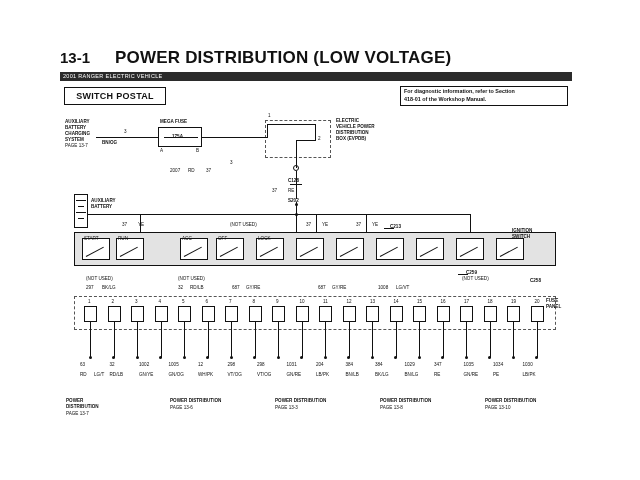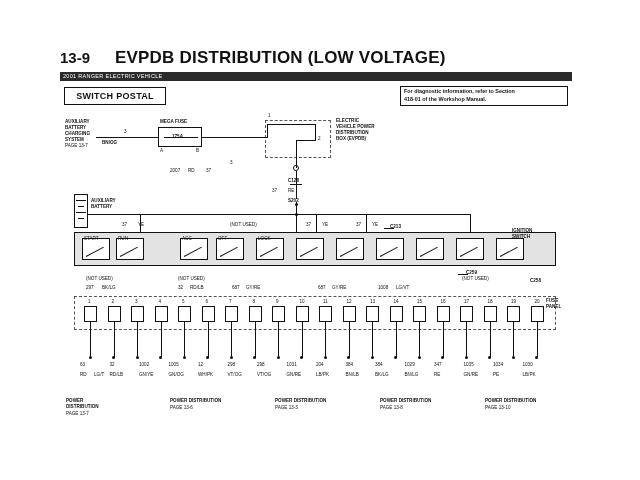--- a/index.html
+++ b/index.html
@@ -37,22 +37,22 @@
   .swline{position:absolute;background:#111;height:1px;transform-origin:0 50%;}
 
   .btm{position:absolute;font-size:4.6px;color:#111;line-height:5.6px;font-weight:bold;white-space:nowrap;}
 </style>
 </head>
 <body>
 
 <div id="page">
 
   <div class="hdr">
-    <div class="hdr-num">13-9</div>
-    <div class="hdr-title">EVPDB DISTRIBUTION (LOW VOLTAGE)</div>
+    <div class="hdr-num">13-1</div>
+    <div class="hdr-title">POWER DISTRIBUTION (LOW VOLTAGE)</div>
   </div>
   <div class="hdr-bar">
     <span>2001 RANGER ELECTRIC VEHICLE</span>
   </div>
 
   <div class="except">
     <span>SWITCH POSTAL</span>
   </div>
 
   <div class="diagnote">

